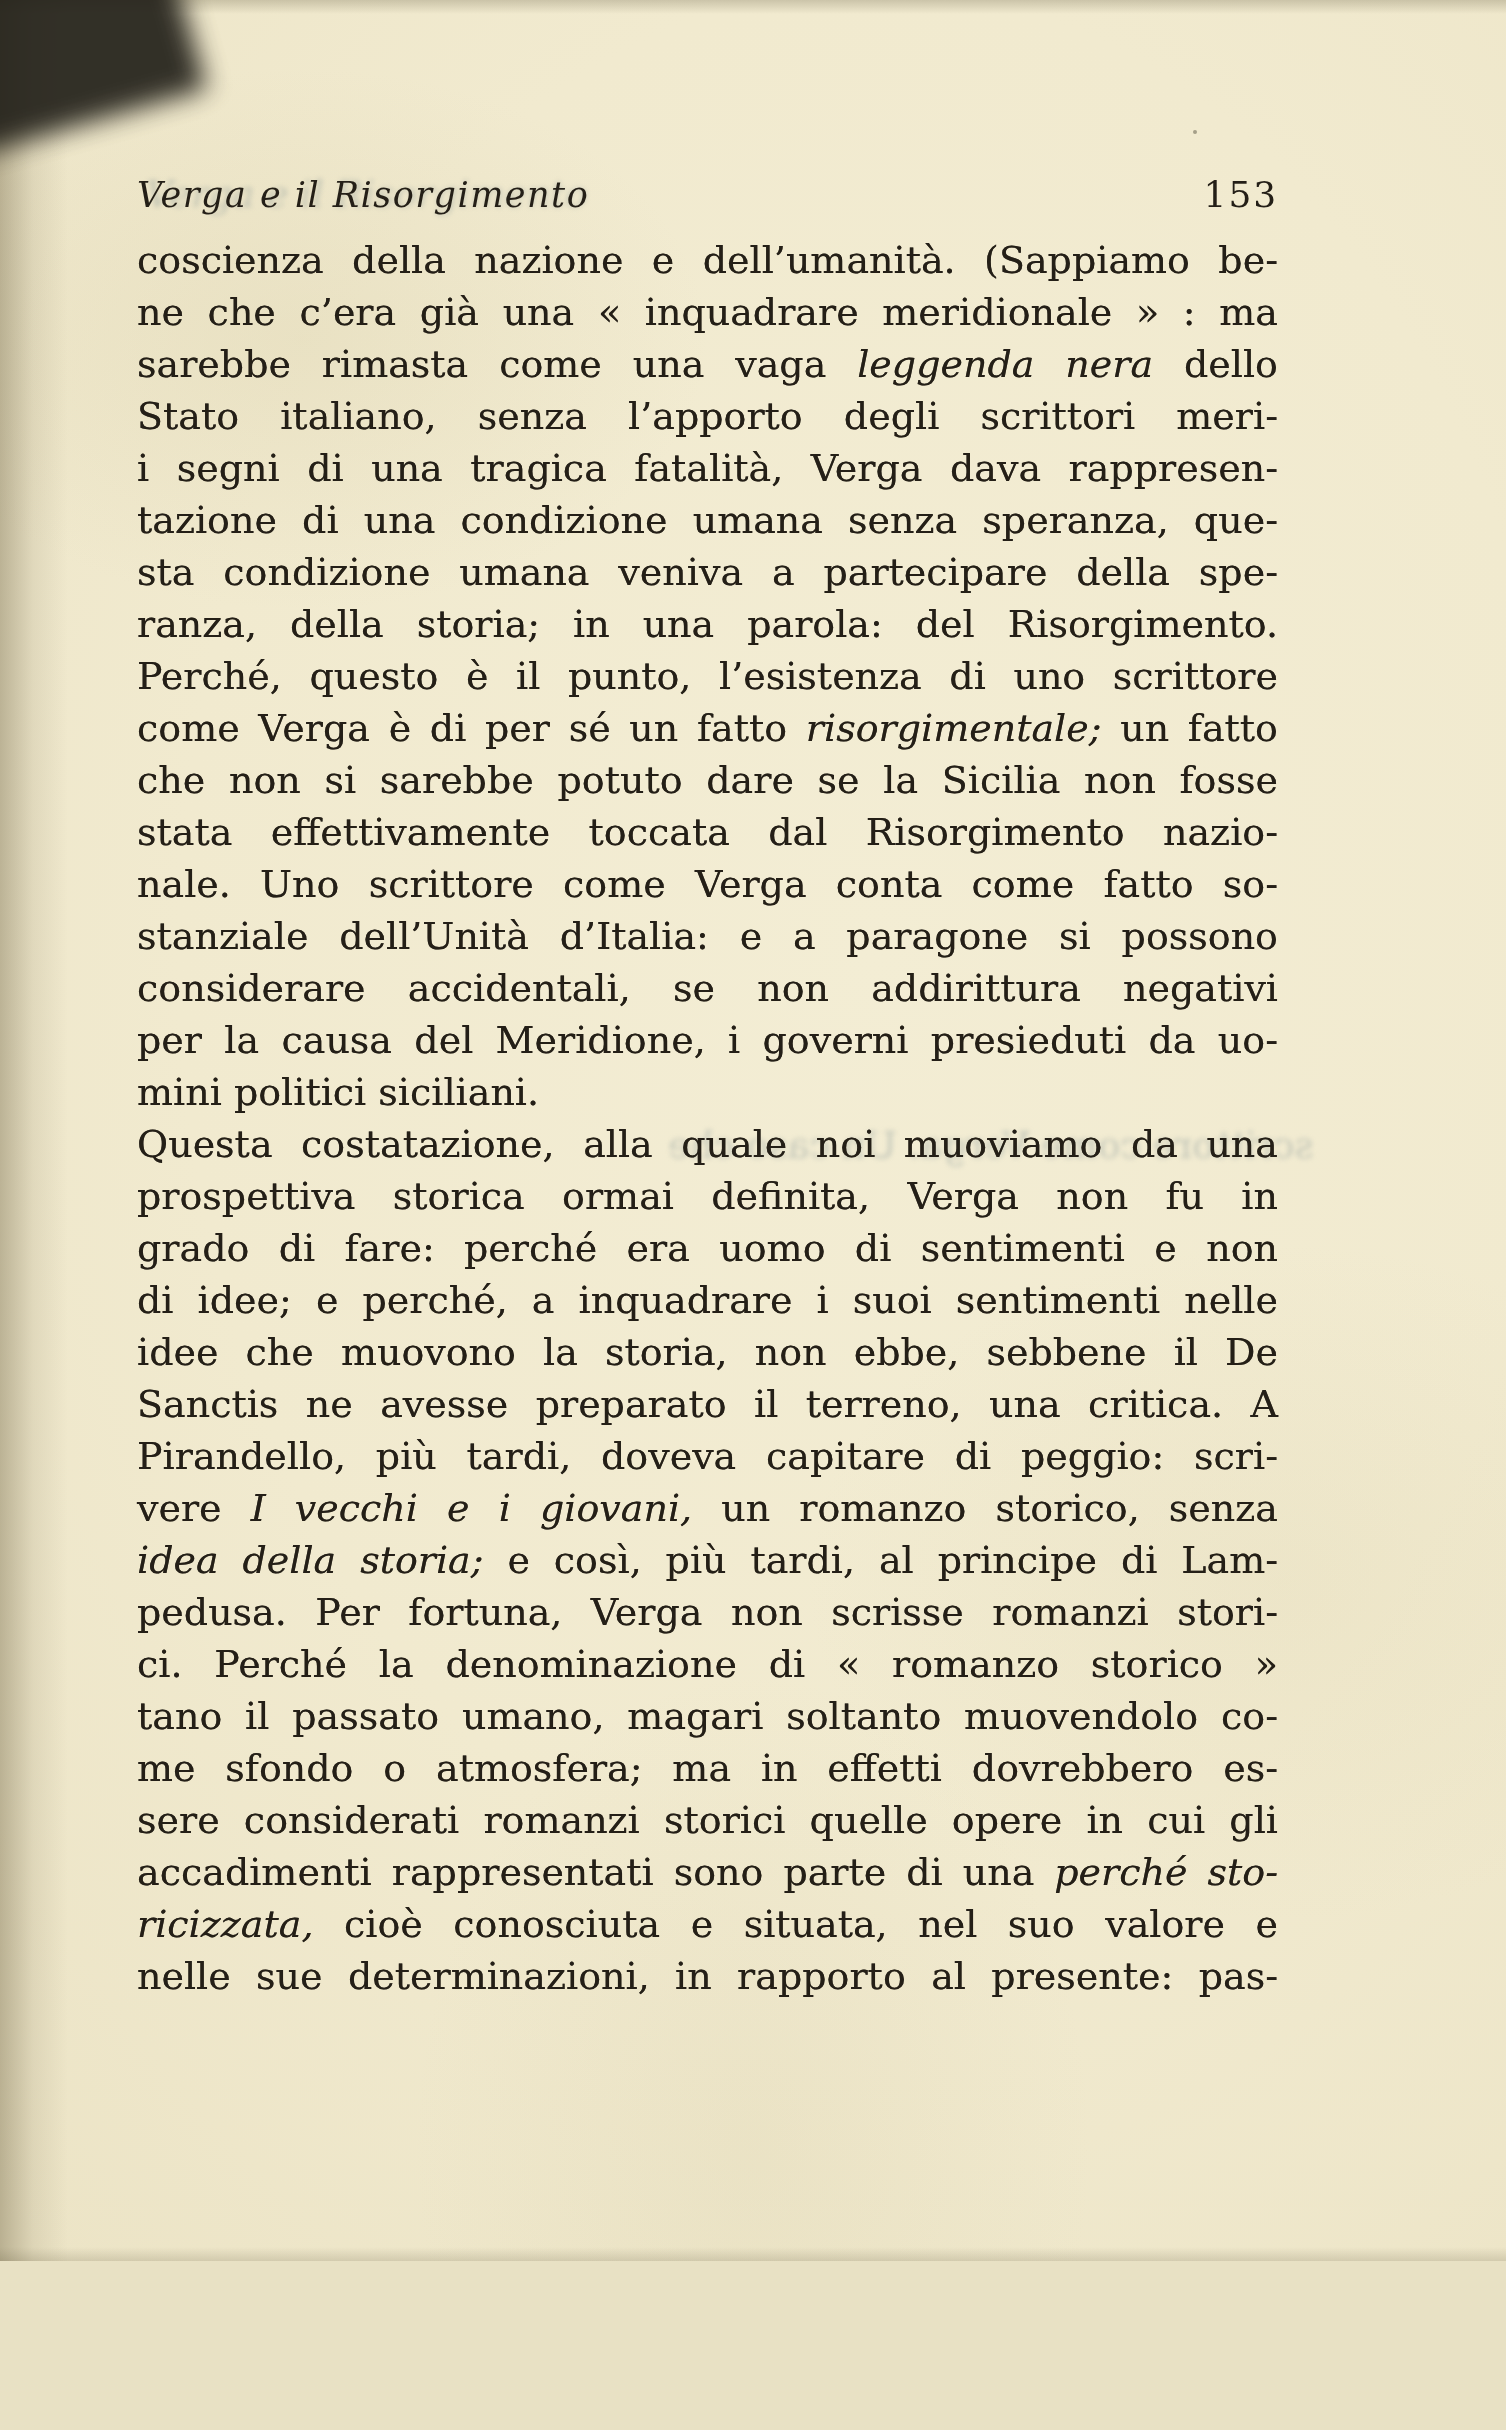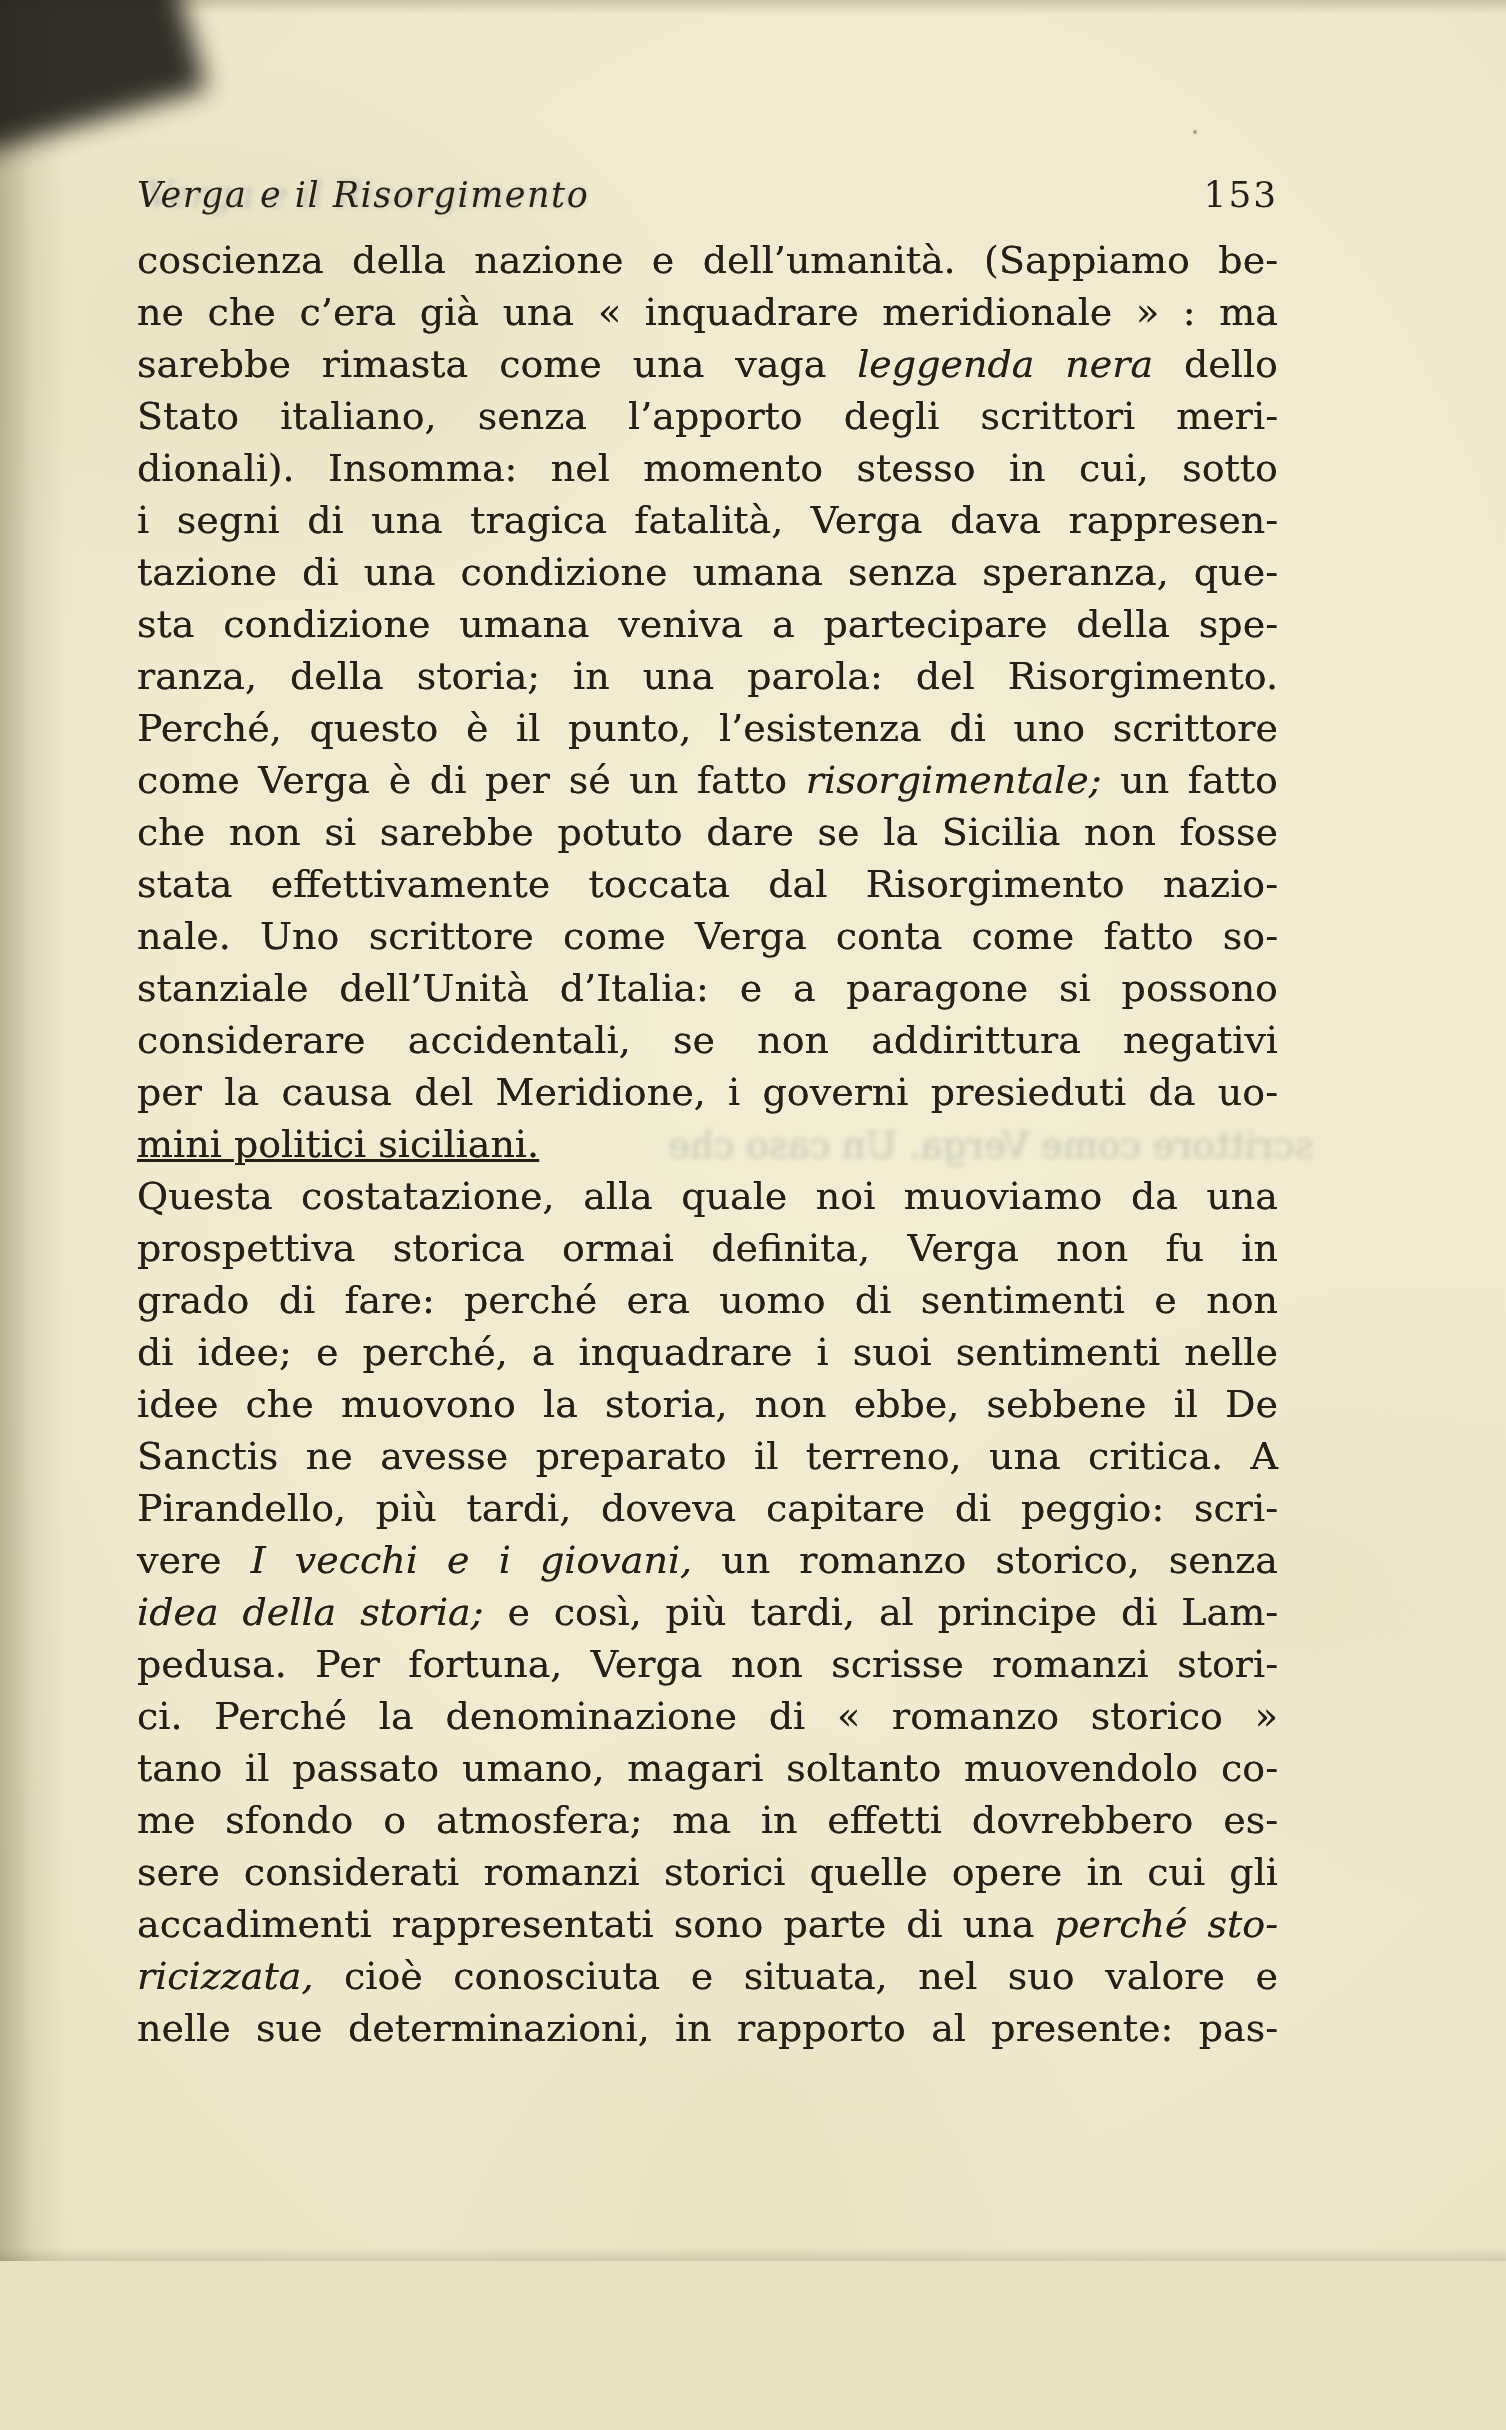--- a/index.html
+++ b/index.html
@@ -67,21 +67,20 @@
     text-shadow: 0 0 0.6px rgba(36,31,23,0.75);
   }
   .line {
     height: 52px;
     text-align: justify;
     text-align-last: justify;
   }
   .line.no-just {
     text-align: left;
     text-align-last: left;
-    text-decoration: underline;
   }
   .ghost {
     position: absolute;
     font-size: 37px;
     white-space: nowrap;
     color: rgba(106,126,138,0.32);
     filter: blur(2.4px);
     pointer-events: none;
   }
   .ghost.mirrored { transform: scaleX(-1); }
@@ -111,21 +110,20 @@
   <div class="header">
     <span class="running-title">Verga e il Risorgimento</span>
     <span class="page-number">153</span>
   </div>
 
   <div id="text-block" class="text-block">
       <div class="line"><span>coscienza della nazione e dell’umanità. (Sappiamo be-</span></div>
       <div class="line"><span>ne che c’era già una « inquadrare meridionale » : ma</span></div>
       <div class="line"><span>sarebbe rimasta come una vaga </span><i>leggenda nera</i><span> dello</span></div>
       <div class="line"><span>Stato italiano, senza l’apporto degli scrittori meri-</span></div>
-      <div class="line"><span>dionali). Insomma: nel momento stesso in cui, sotto</span></div>
       <div class="line"><span>i segni di una tragica fatalità, Verga dava rappresen-</span></div>
       <div class="line"><span>tazione di una condizione umana senza speranza, que-</span></div>
       <div class="line"><span>sta condizione umana veniva a partecipare della spe-</span></div>
       <div class="line"><span>ranza, della storia; in una parola: del Risorgimento.</span></div>
       <div class="line"><span>Perché, questo è il punto, l’esistenza di uno scrittore</span></div>
       <div class="line"><span>come Verga è di per sé un fatto </span><i>risorgimentale;</i><span> un fatto</span></div>
       <div class="line"><span>che non si sarebbe potuto dare se la Sicilia non fosse</span></div>
       <div class="line"><span>stata effettivamente toccata dal Risorgimento nazio-</span></div>
       <div class="line"><span>nale. Uno scrittore come Verga conta come fatto so-</span></div>
       <div class="line"><span>stanziale dell’Unità d’Italia: e a paragone si possono</span></div>

